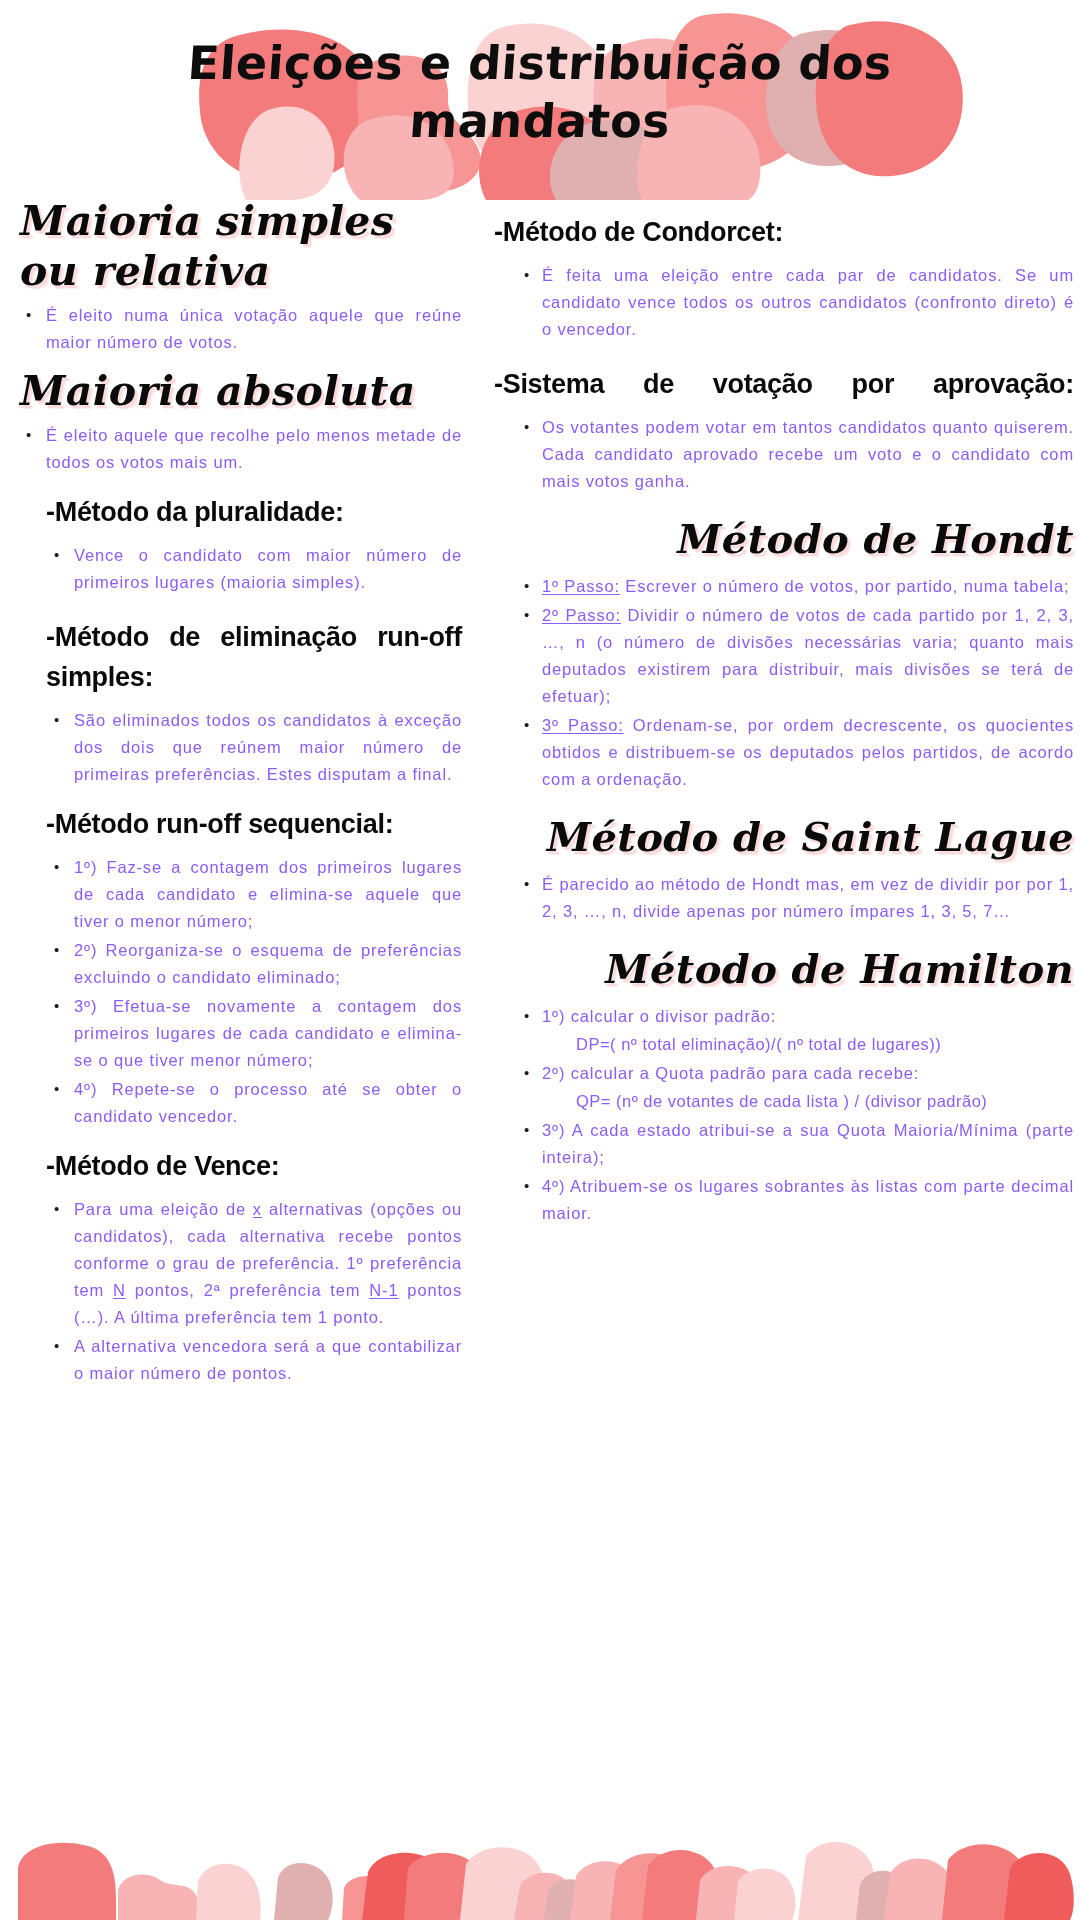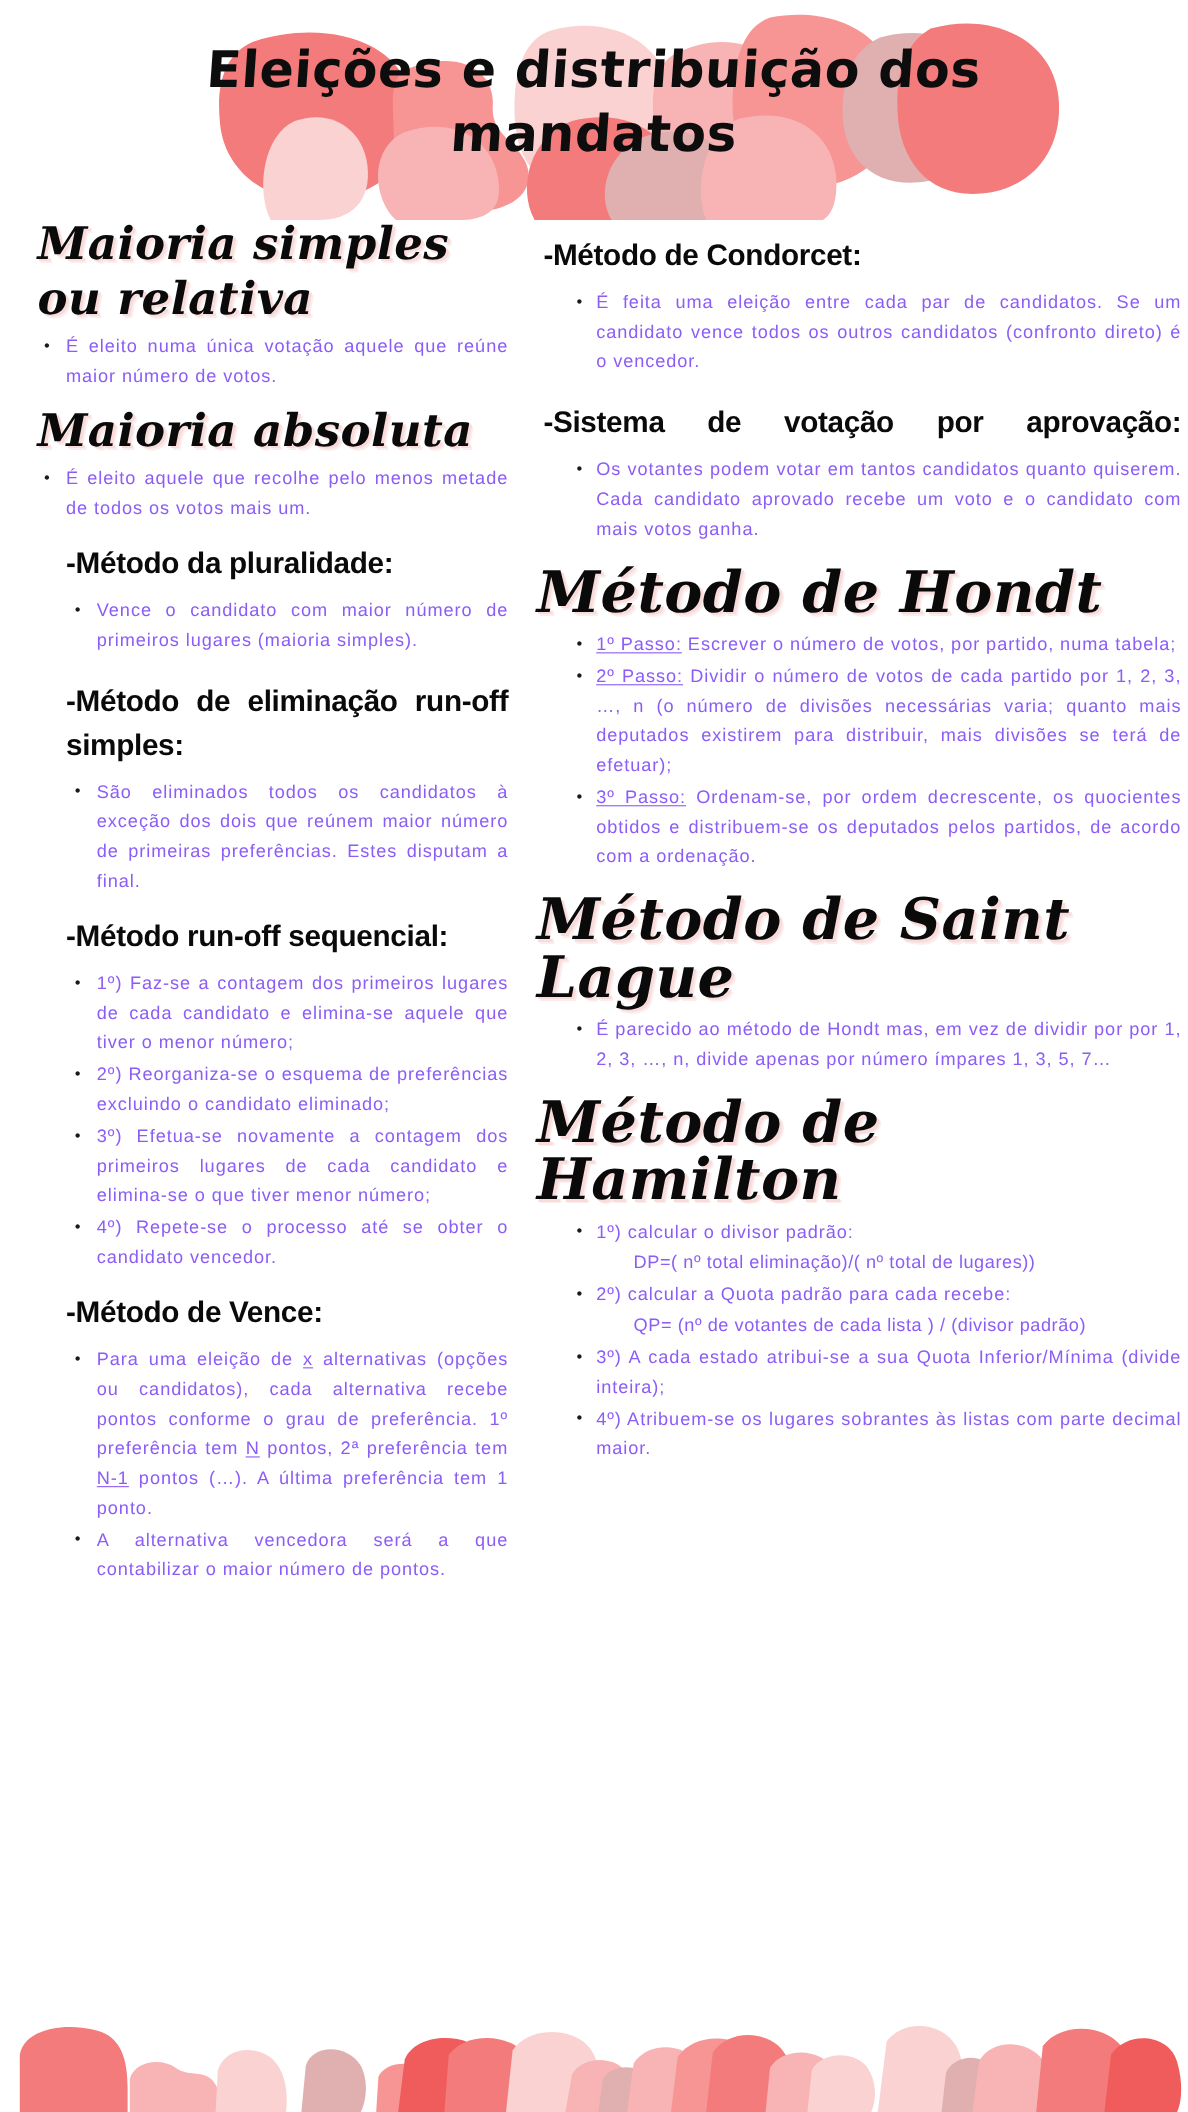--- a/index.html
+++ b/index.html
@@ -51,39 +51,39 @@
   
   #content {
     position: absolute;
     top: 196px;
     left: 0;
     width: 1080px;
     display: flex;
     align-items: flex-start;
   }
   .column { }
-  #col-left  { width: 470px; padding-left: 34px; padding-right: 8px; }
+  #col-left  { width: 470px; padding-left: 20px; padding-right: 8px; }
   #col-right { width: 610px; padding-left: 18px; padding-right: 6px; }
 
   
   
   .h-script {
     font-family: "DejaVu Serif", serif;
     font-style: italic;
     font-weight: bold;
     font-size: 41px;
     line-height: 50px;
     color: #0a0a0a;
     letter-spacing: 0.4px;
     text-shadow: 2.5px 2.5px 0 #fadbdb, 4px 4px 0 #fceded;
     margin: 0 0 6px 0;
   }
   #col-right .h-script {
-    text-align: left;
-    font-size: 52px;
+    text-align: right;
+    font-size: 40px;
     line-height: 52px;
     margin: 18px 0 8px 0;
   }
 
   
   .h-sub {
     font-family: "Liberation Sans", sans-serif;
     font-weight: bold;
     font-size: 27px;
     line-height: 40px;
@@ -226,21 +226,21 @@
 
     <h2 class="h-script">Método de Saint Lague</h2>
     <ul class="bl">
       <li>É parecido ao método de Hondt mas, em vez de dividir por por 1, 2, 3, …, n, divide apenas por número ímpares 1, 3, 5, 7…</li>
     </ul>
 
     <h2 class="h-script">Método de Hamilton</h2>
     <ul class="bl">
       <li class="spaced"><span>1º) calcular o divisor padrão:</span><span class="formula">DP=( nº total eliminação)/( nº total de lugares))</span></li>
       <li class="spaced"><span>2º) calcular a Quota padrão para cada recebe:</span><span class="formula">QP= (nº de votantes de cada lista ) / (divisor padrão)</span></li>
-      <li class="spaced">3º) A cada estado atribui-se a sua Quota Inferior/Mínima (divide inteira);</li>
+      <li class="spaced">3º) A cada estado atribui-se a sua Quota Maioria/Mínima (parte inteira);</li>
       <li>4º) Atribuem-se os lugares sobrantes às listas com parte decimal maior.</li>
     </ul>
 
   </div>
 </div>
 
 <div class="banner" id="bottom-banner">
   <svg viewBox="0 0 1080 130" preserveAspectRatio="none">
     <g>
       <path d="M18 78 C22 54 60 48 88 56 C112 62 116 86 116 108 L116 130 L18 130 Z" fill="#F47B7B"></path>

